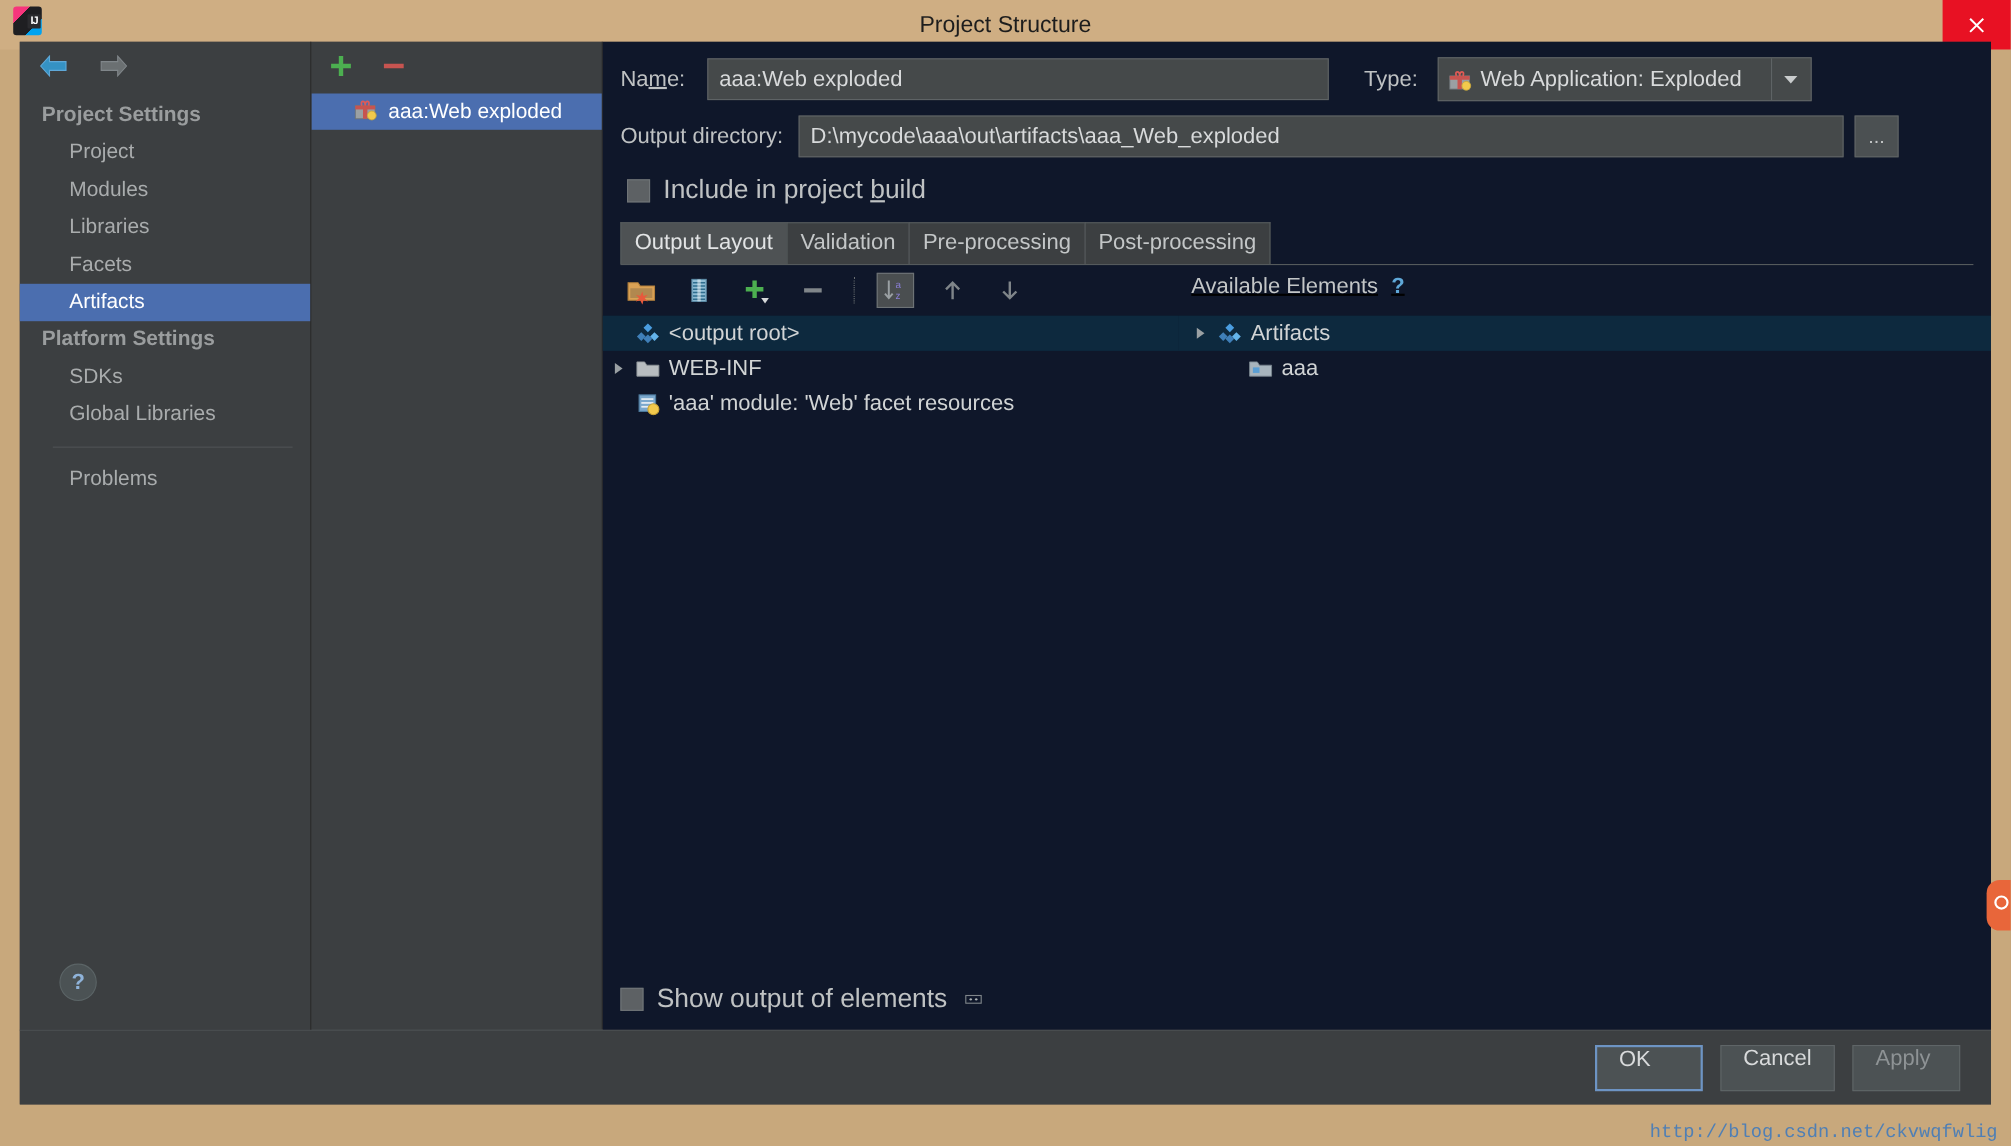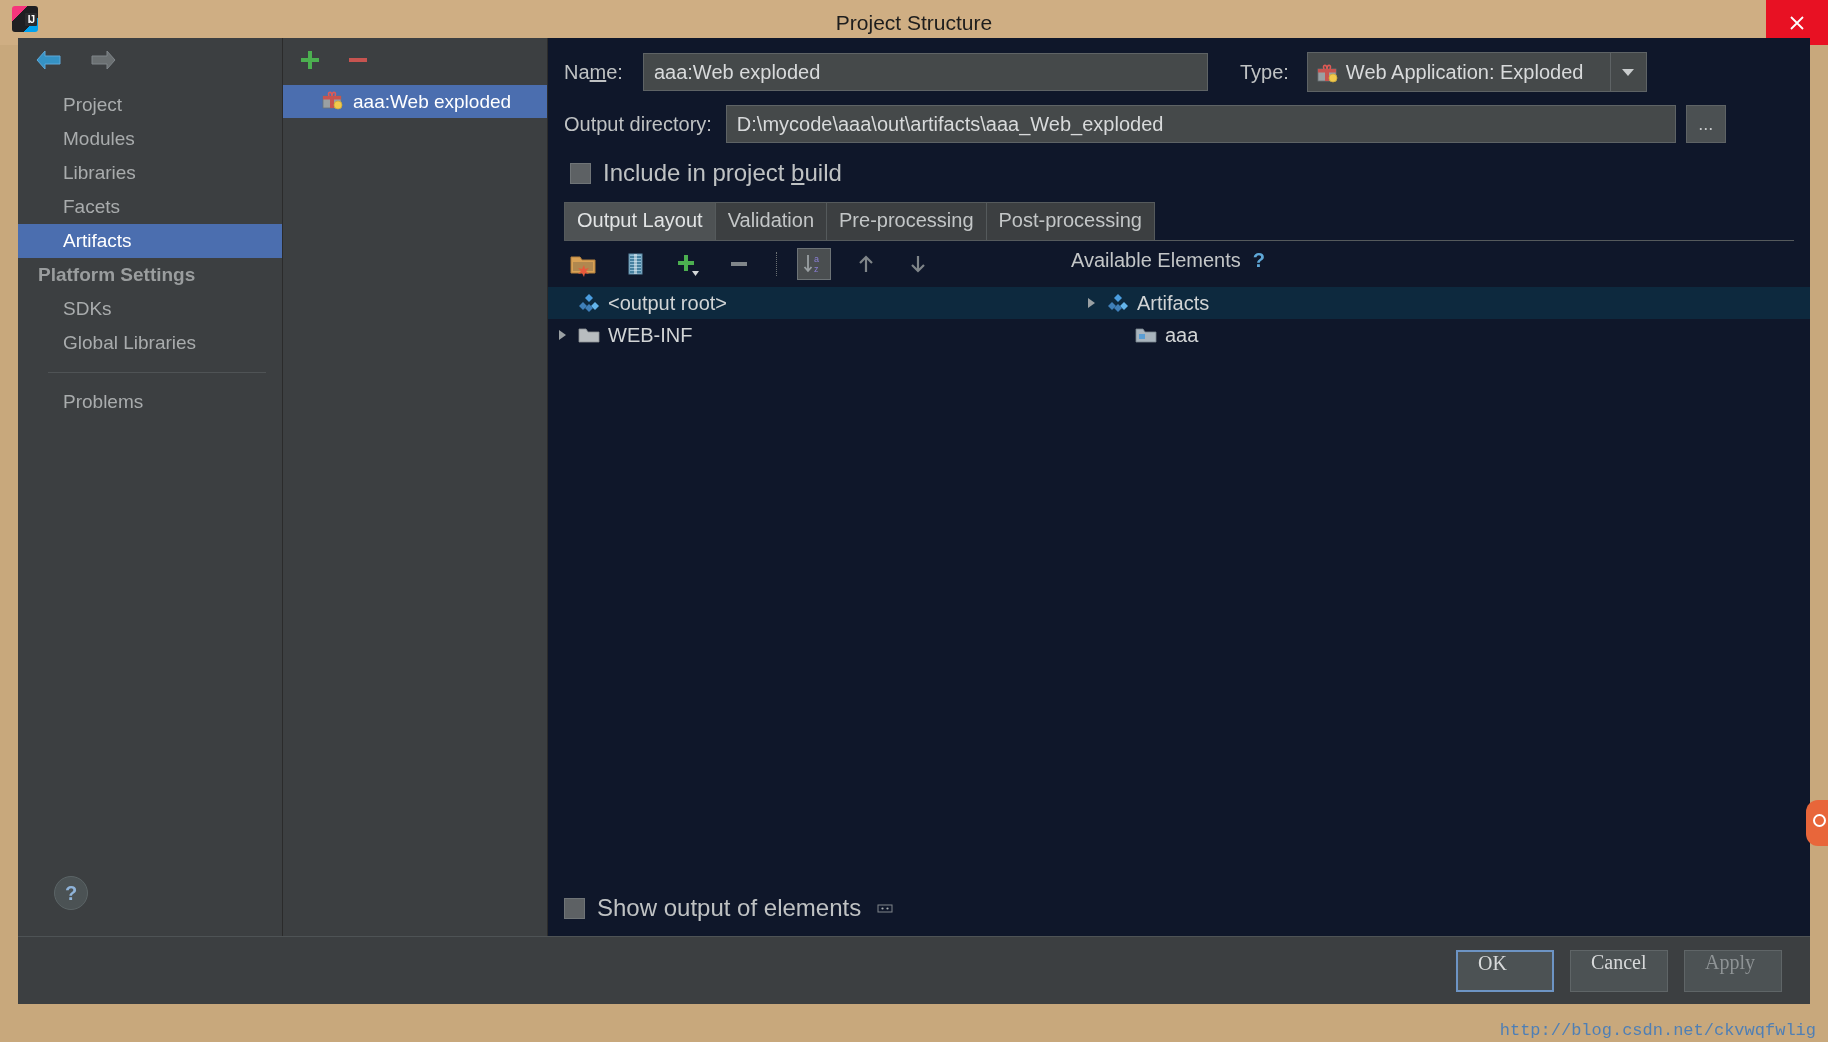--- a/index.html
+++ b/index.html
@@ -239,22 +239,22 @@
     border: 1px solid #6d7376;
     background: #4a4e50;
   }
   .tool-sep {
     width: 1px; height: 24px;
     border-left: 1px dotted #6c7173;
     margin: 0 2px;
   }
   #avail-head {
     position: absolute;
-    left: 523px; top: 8px;
-    display: flex; align-items: flex-start; gap: 12px;
+    left: 535px; top: 8px;
+    display: flex; align-items: flex-start; gap: 12px; text-decoration: underline;
   }
   #avail-title {
     font-size: 20px; color: #c3c6c7;
     font-family: "Liberation Sans", sans-serif;
   }
   #avail-help {
     color: #5fa8d8; font-size: 20px; font-weight: bold;
     cursor: pointer;
   }
 
@@ -305,21 +305,21 @@
     padding-right: 28px; gap: 16px;
   }
   .dlg-btn {
     min-width: 98px; height: 42px;
     background: #4c5254;
     border: 1px solid #5f6567;
     color: #d8dadb;
     font-size: 20px;
     padding: 0 20px;
     cursor: pointer;
-    font-family: Liberation Serif, serif;
+    font-family: Liberation Sans, sans-serif;
   }
   .dlg-btn.default {
     border: 2px solid #6d94c4;
     background: #4c5254;
   }
   .dlg-btn.disabled { color: #8e9395; }
 
   
   #watermark {
     position: absolute; right: 12px; bottom: 2px;
@@ -366,20 +366,21 @@
         <div id="nav-arrows">
           <svg class="nav-arrow" width="30" height="24" viewBox="0 0 30 24">
             <path d="M11 3 L3 12 L11 21 L11 16 L26 16 L26 8 L11 8 Z" fill="#3592c4" stroke="#5fa8d8" stroke-width="1"></path>
           </svg>
           <svg class="nav-arrow" width="30" height="24" viewBox="0 0 30 24">
             <path d="M19 3 L27 12 L19 21 L19 16 L4 16 L4 8 L19 8 Z" fill="#6b7072" stroke="#80868a" stroke-width="1"></path>
           </svg>
         </div>
 
         <div id="sidebar-list">
+          <div class="side-group">Project Settings</div>
           <div class="side-item">Project</div>
           <div class="side-item">Modules</div>
           <div class="side-item">Libraries</div>
           <div class="side-item">Facets</div>
           <div class="side-item selected">Artifacts</div>
 
           <div class="side-group">Platform Settings</div>
           <div class="side-item">SDKs</div>
           <div class="side-item">Global Libraries</div>
 
@@ -535,20 +536,33 @@
                   </svg>
               </span>
               <span class="tree-icon">
                 <svg width="22" height="20" viewBox="0 0 22 20">
                   <path d="M1 4 L8 4 L10 7 L21 7 L21 17 L1 17 Z" fill="#b8bdc0" stroke="#8d9396" stroke-width="0.8"></path>
                 </svg>
               </span>
               <span class="tree-label">WEB-INF</span>
             </div>
 
+            <div class="tree-row">
+              <span class="twisty"></span>
+              <span class="tree-icon">
+                <svg width="22" height="22" viewBox="0 0 22 22">
+                  <rect x="3" y="3" width="15" height="15" fill="#7aa7cc" stroke="#4d7b9e" stroke-width="1"></rect>
+                  <rect x="5" y="6" width="11" height="1.6" fill="#e4ecf2"></rect>
+                  <rect x="5" y="9.5" width="11" height="1.6" fill="#e4ecf2"></rect>
+                  <rect x="5" y="13" width="8" height="1.6" fill="#e4ecf2"></rect>
+                  <circle cx="16" cy="16" r="5" fill="#f2c94c" stroke="#c9a336" stroke-width="1"></circle>
+                </svg>
+              </span>
+              <span class="tree-label">'aaa' module: 'Web' facet resources</span>
+            </div>
           </div>
 
           <div id="tree-right">
             <div class="tree-row selected-band" style="width:100%;">
               <span class="twisty" style="margin-left:6px;">
                 <svg width="14" height="14" viewBox="0 0 14 14">
                     <path d="M4 2 L11 7 L4 12 Z" fill="#9aa0a3"></path>
                   </svg>
               </span>
               <span class="tree-icon">

